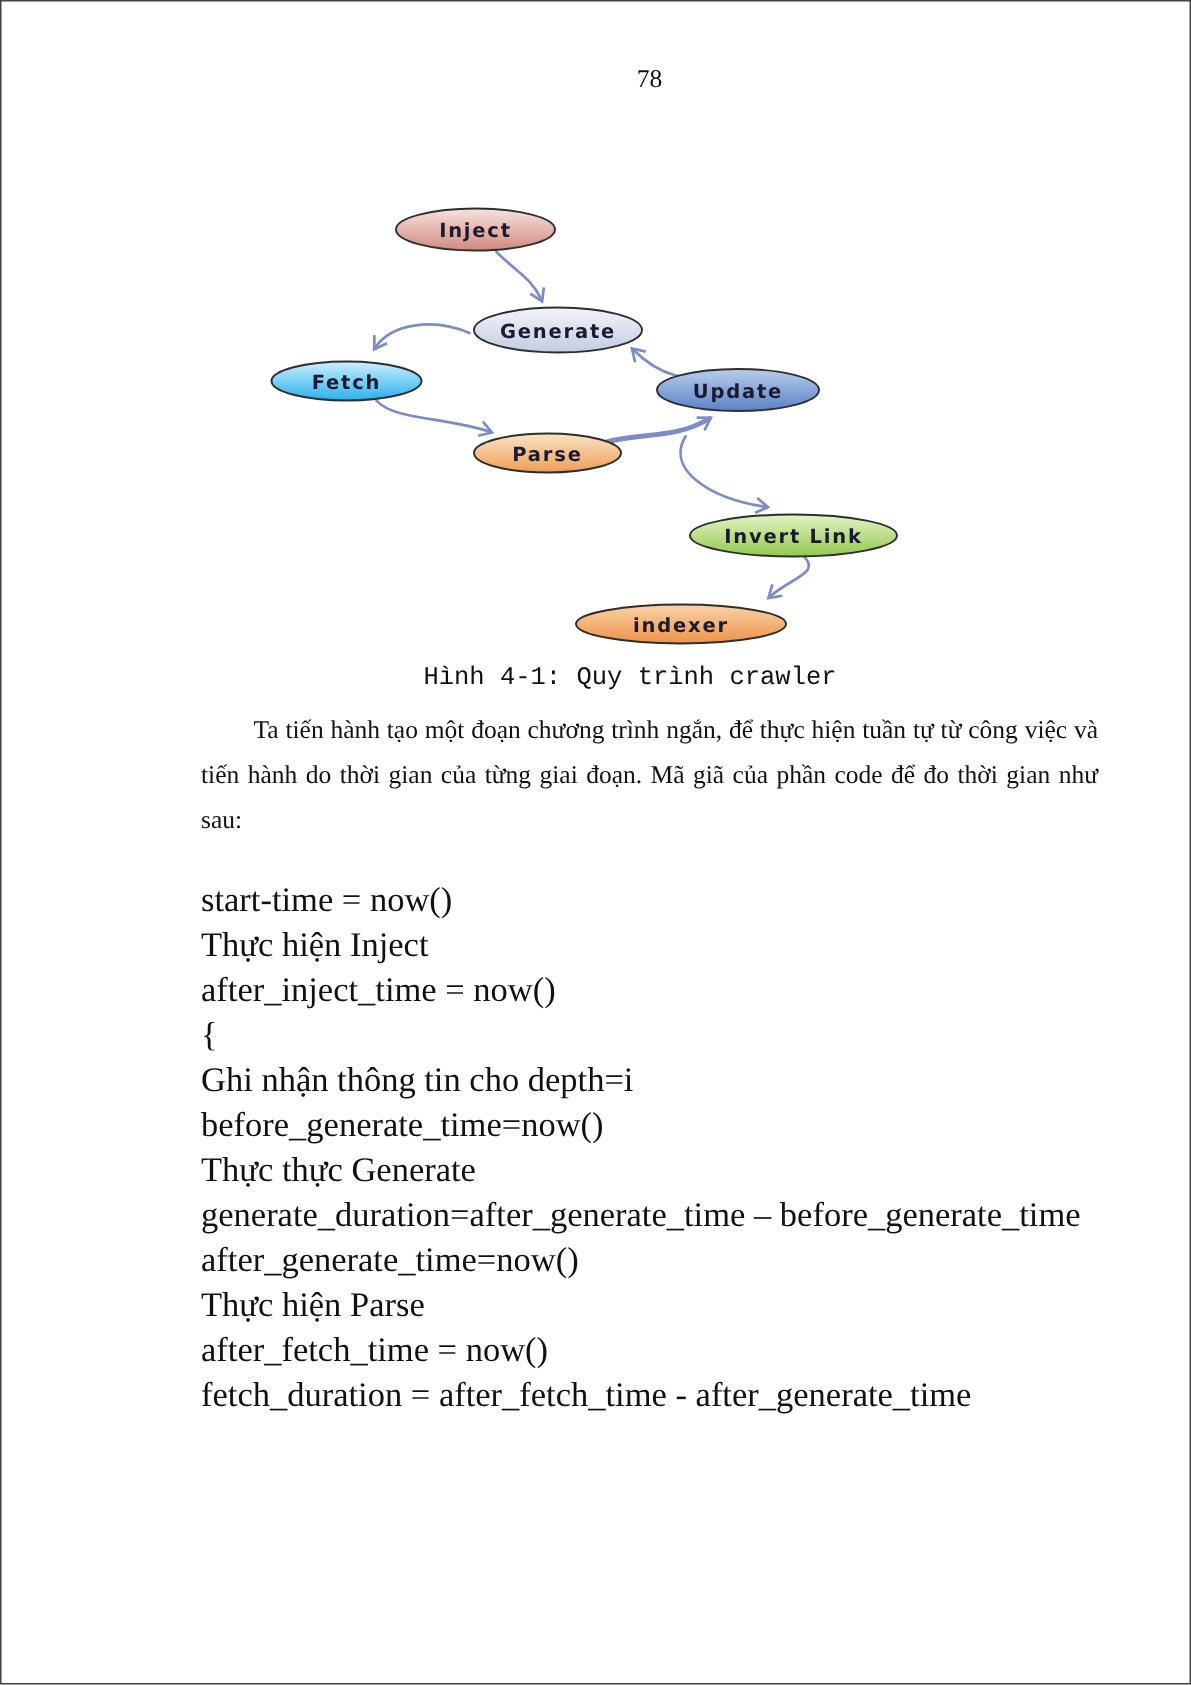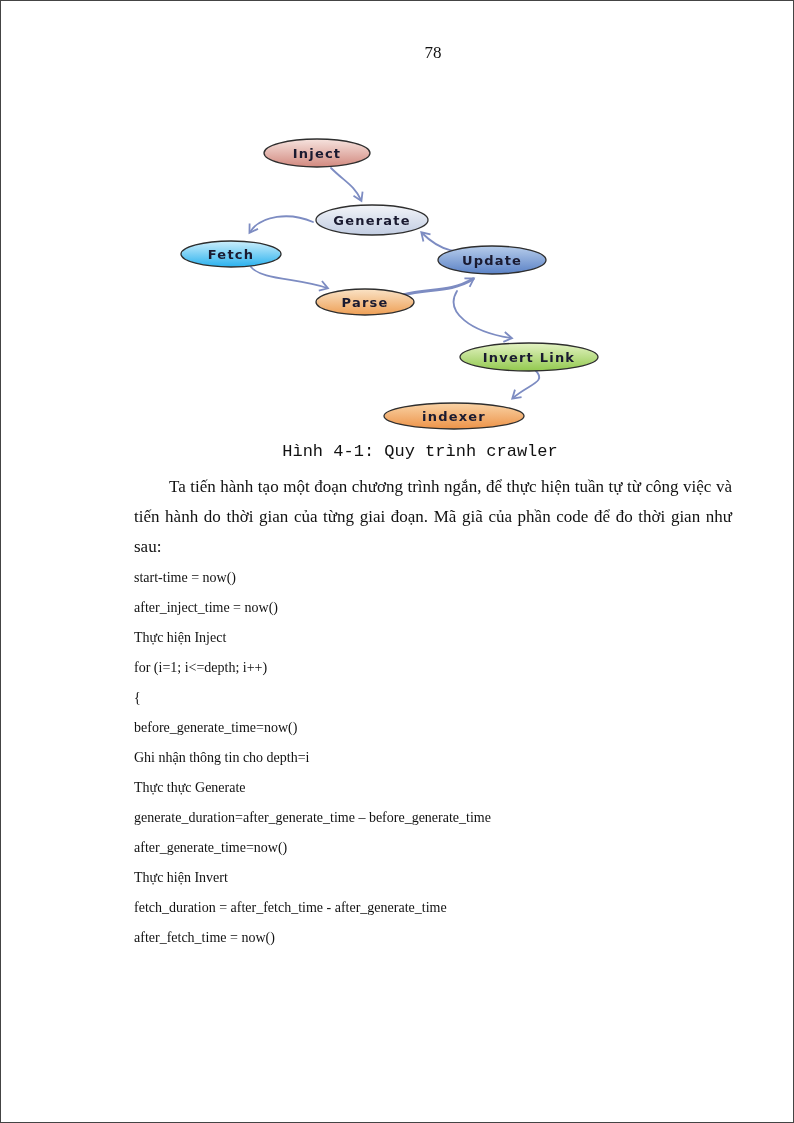--- a/index.html
+++ b/index.html
@@ -46,22 +46,22 @@
   .body-paragraph {
     position: absolute;
     top: 471px; left: 133px; width: 598px;
     font-size: 17px;
     line-height: 30px;
     text-align: justify;
     text-indent: 35px;
   }
   .code-block {
     position: absolute;
-    top: 562px; left: 133px; width: 598px;
-    font-size: 14px;
+    top: 584px; left: 133px; width: 598px;
+    font-size: 23px;
     line-height: 30px;
   }
   .code-line { height: 30px; white-space: pre; }
 </style>
 </head>
 <body>
 
 <div class="page">
 
   <div class="page-number">78</div>
@@ -140,27 +140,26 @@
   </svg>
 
   <div class="figure-caption">
     <span>Hình 4-1: Quy trình crawler</span>
   </div>
 
   <div class="body-paragraph">Ta tiến hành tạo một đoạn chương trình ngắn, để thực hiện tuần tự từ công việc và tiến hành do thời gian của từng giai đoạn. Mã giã của phần code để đo thời gian như sau:</div>
 
   <div class="code-block">
     <div class="code-line">start-time = now()</div>
+    <div class="code-line">Thực hiện Inject</div>
     <div class="code-line">after_inject_time = now()</div>
-    <div class="code-line">Thực hiện Inject</div>
-    <div class="code-line">for (i=1; i&lt;=depth; i++)</div>
     <div class="code-line">{</div>
+    <div class="code-line">Ghi nhận thông tin cho depth=i</div>
     <div class="code-line">before_generate_time=now()</div>
-    <div class="code-line">Ghi nhận thông tin cho depth=i</div>
     <div class="code-line">Thực thực Generate</div>
     <div class="code-line">generate_duration=after_generate_time – before_generate_time</div>
     <div class="code-line">after_generate_time=now()</div>
-    <div class="code-line">Thực hiện Invert</div>
+    <div class="code-line">Thực hiện Parse</div>
+    <div class="code-line">after_fetch_time = now()</div>
     <div class="code-line">fetch_duration = after_fetch_time - after_generate_time</div>
-    <div class="code-line">after_fetch_time = now()</div>
   </div>
 
 </div>
 
 </body></html>

